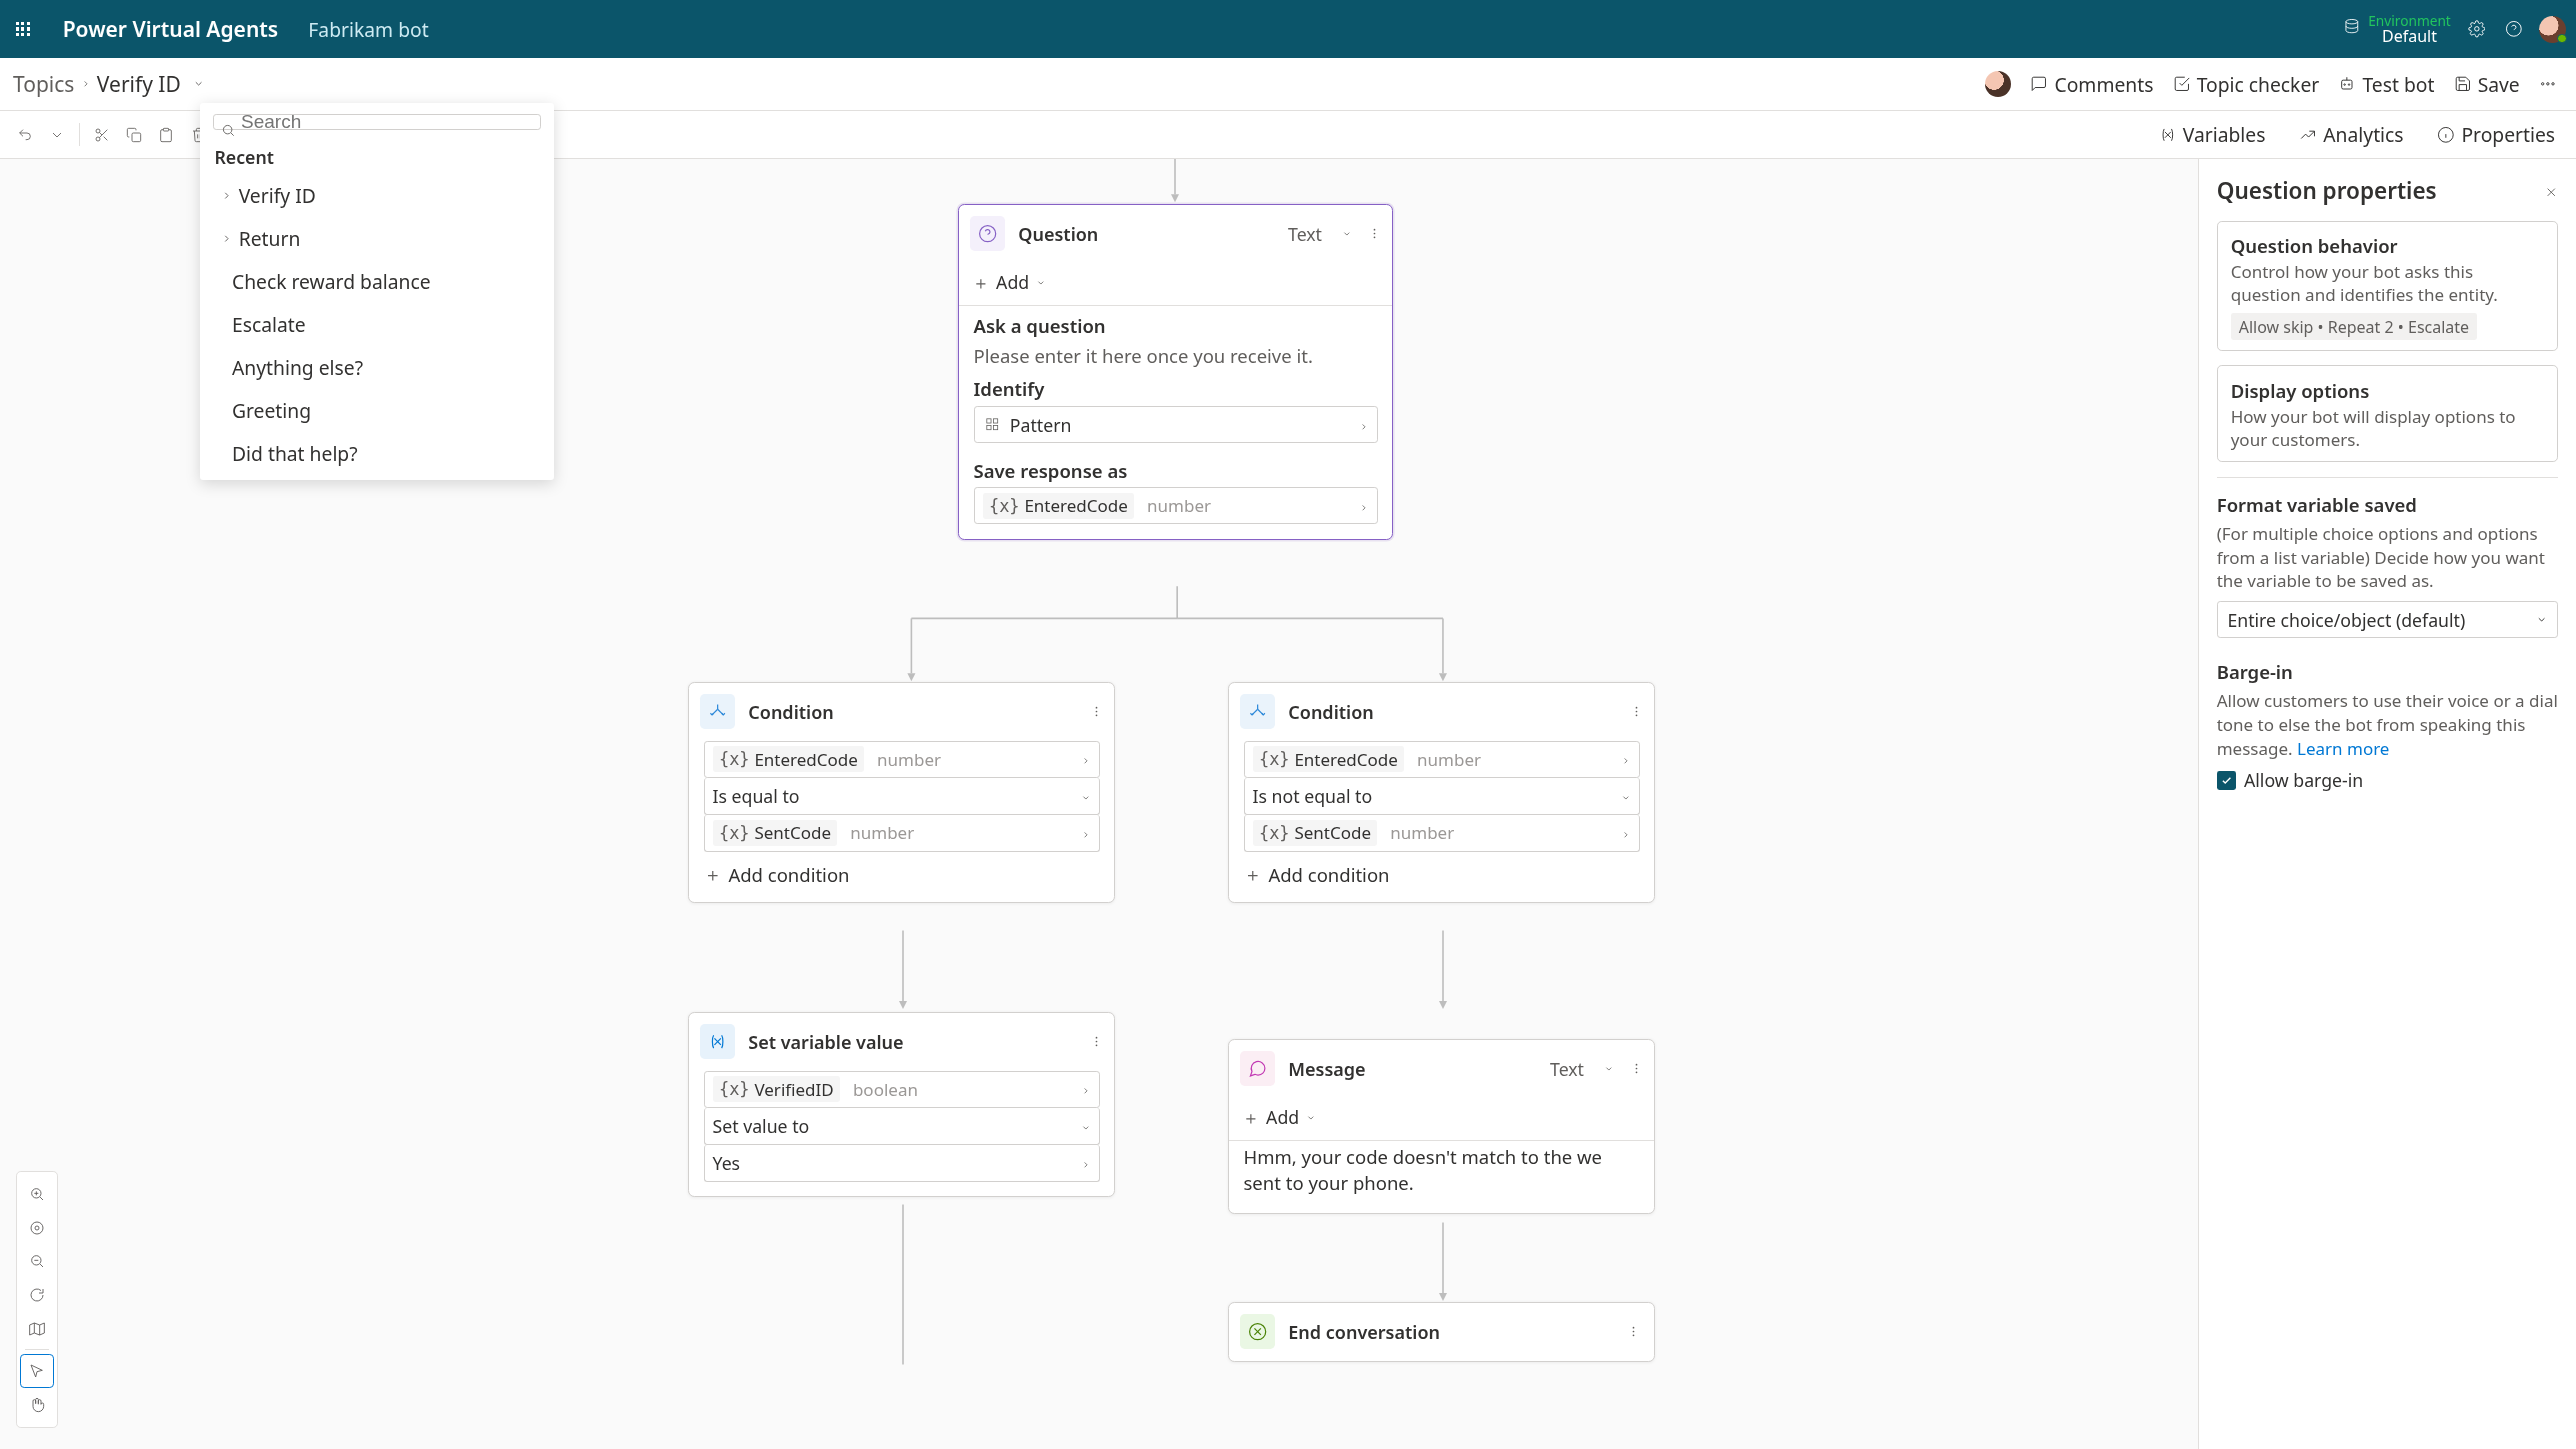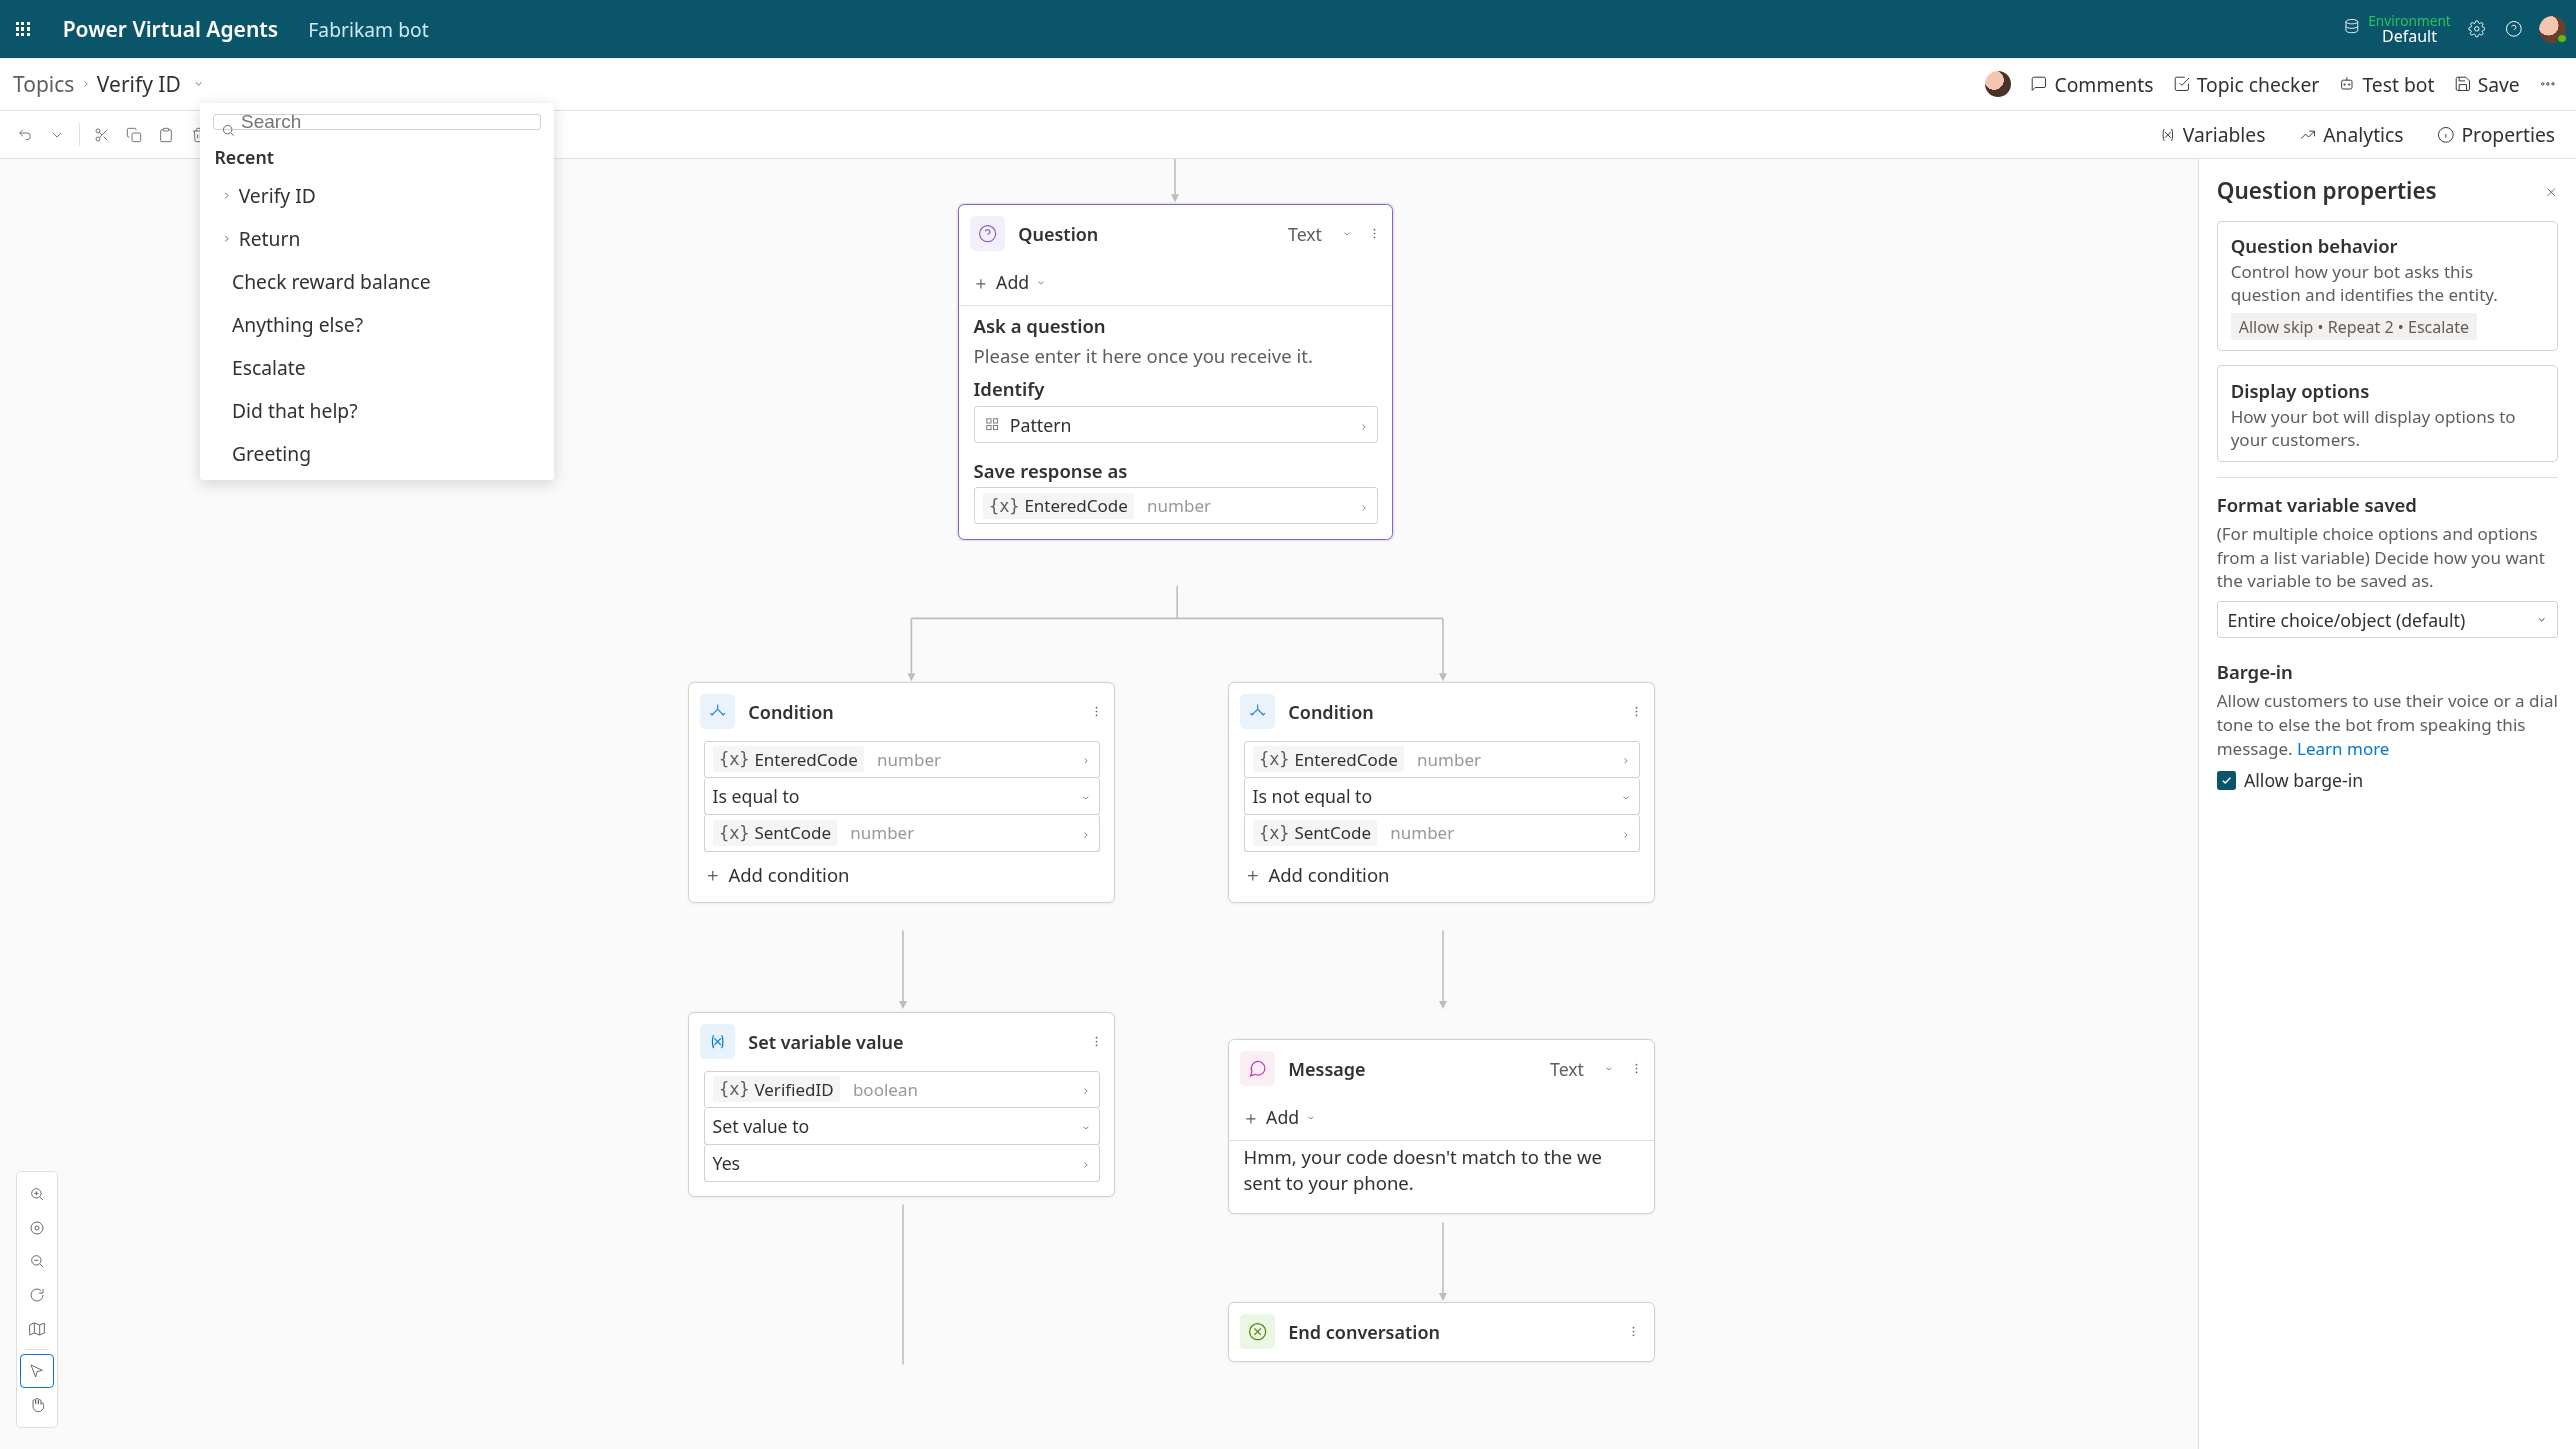--- a/index.html
+++ b/index.html
@@ -341,30 +341,30 @@
   <div class="recent-item">
     <svg viewBox="0 0 24 24">
         <polyline points="9 18 15 12 9 6"></polyline>
       </svg>
     <span>Return</span>
   </div>
   <div class="recent-item plain">
       <span>Check reward balance</span>
     </div>
   <div class="recent-item plain">
+      <span>Escalate</span>
+    </div>
+  <div class="recent-item plain">
       <span>Anything else?</span>
     </div>
   <div class="recent-item plain">
-      <span>Escalate</span>
+      <span>Greeting</span>
     </div>
   <div class="recent-item plain">
       <span>Did that help?</span>
-    </div>
-  <div class="recent-item plain">
-      <span>Greeting</span>
     </div>
 </div>
 
 <div class="stage">
   <div class="canvas">
 
     <svg class="conn" style="left:1171px; top:0px;" width="8" height="45" viewBox="0 0 10 56">
       <line x1="5" y1="0" x2="5" y2="44"></line>
       <polygon points="5,54 0,44 10,44"></polygon>
     </svg>

